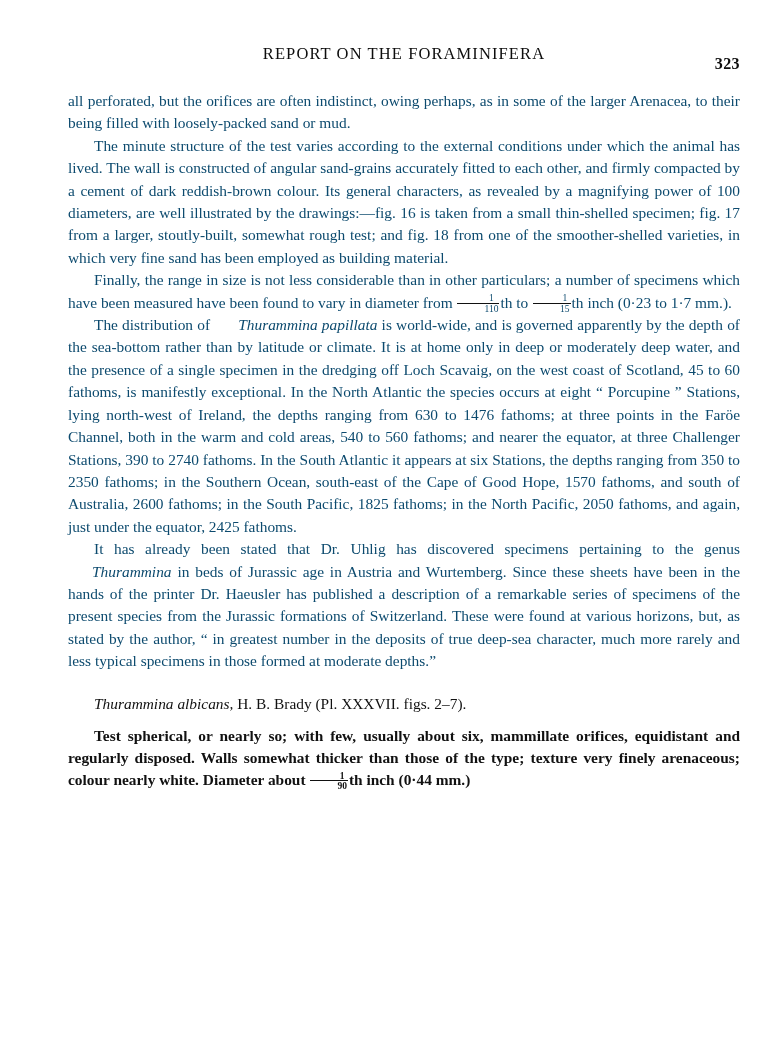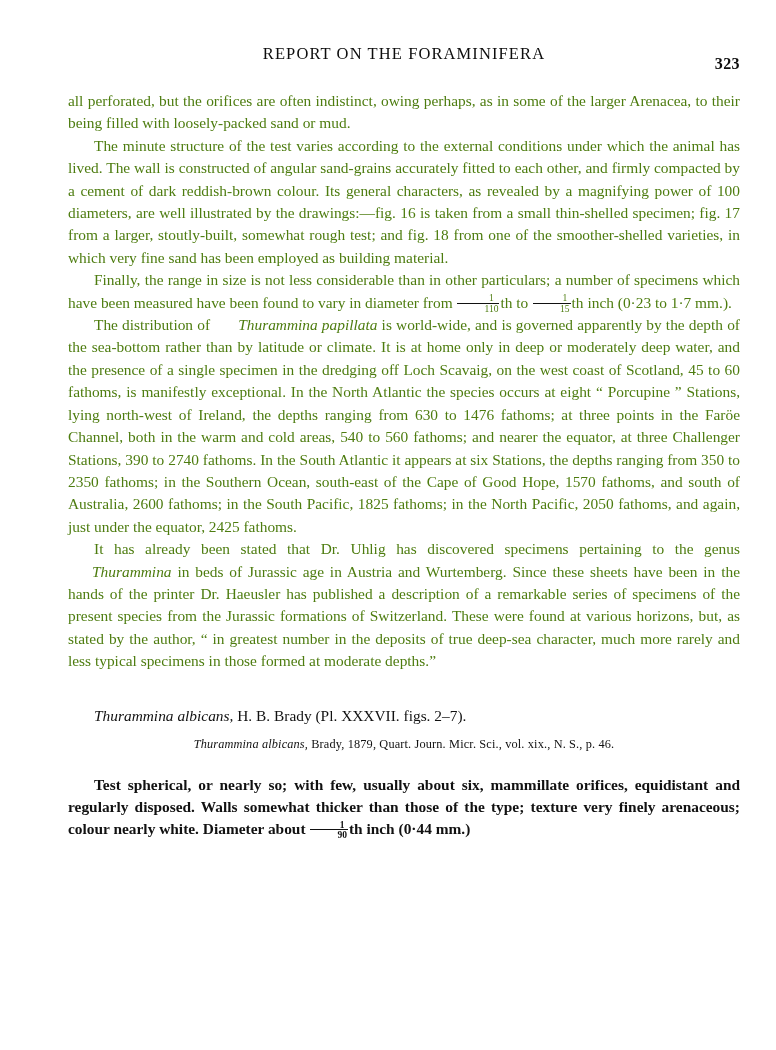--- a/index.html
+++ b/index.html
@@ -47,21 +47,21 @@
     font-size: 16px;
     font-weight: bold;
     letter-spacing: 0.4px;
     color: #0d0d0d;
   }
   .body-text {
     font-size: 15.4px;
     line-height: 1.455;
     text-align: justify;
     text-justify: inter-word;
-    color: #4d7c0f;
+    color: #0c4a6e;
     hyphens: none;
   }
   p.para {
     margin: 0 0 0 0;
     text-indent: 26px;
     text-align: justify;
   }
   p.para.noindent {
     text-indent: 0;
   }
@@ -78,21 +78,21 @@
     display: block;
     border-bottom: 1px solid #111;
     padding: 0 1px;
   }
   .frac .den {
     display: block;
     padding: 0 1px;
     text-align: right;
   }
   .species-block {
-    margin-top: 34px;
+    margin-top: 22px;
   }
   .species-heading {
     font-size: 15.4px;
     text-indent: 26px;
     margin: 0 0 12px 0;
   }
   .species-heading .sp-name {
     font-style: italic;
   }
   .species-ref {
@@ -136,21 +136,20 @@
     <p class="para"><span>The distribution of </span><span class="it">Thurammina papillata</span><span> is world-wide, and is governed apparently by the depth of the sea-bottom rather than by latitude or climate. It is at home only in deep or moderately deep water, and the presence of a single specimen in the dredging off Loch Scavaig, on the west coast of Scotland, 45 to 60 fathoms, is manifestly exceptional. In the North Atlantic the species occurs at eight “ Porcupine ” Stations, lying north-west of Ireland, the depths ranging from 630 to 1476 fathoms; at three points in the Faröe Channel, both in the warm and cold areas, 540 to 560 fathoms; and nearer the equator, at three Challenger Stations, 390 to 2740 fathoms. In the South Atlantic it appears at six Stations, the depths ranging from 350 to 2350 fathoms; in the Southern Ocean, south-east of the Cape of Good Hope, 1570 fathoms, and south of Australia, 2600 fathoms; in the South Pacific, 1825 fathoms; in the North Pacific, 2050 fathoms, and again, just under the equator, 2425 fathoms.</span></p>
 
     <p class="para"><span>It has already been stated that Dr. Uhlig has discovered specimens pertaining to the genus </span><span class="it">Thurammina</span><span> in beds of Jurassic age in Austria and Wurtemberg. Since these sheets have been in the hands of the printer Dr. Haeusler has published a description of a remarkable series of specimens of the present species from the Jurassic formations of Switzerland. These were found at various horizons, but, as stated by the author, “ in greatest number in the deposits of true deep-sea character, much more rarely and less typical specimens in those formed at moderate depths.”</span></p>
 
   </div>
 
   <div class="species-block">
 
     <p class="species-heading"><span class="sp-name">Thurammina albicans,</span><span> H. B. Brady (Pl. XXXVII. figs. 2–7).</span></p>
 
-    <p class="species-ref"><span class="sp-name">Thurammina albicans,</span><span> Brady, 1879, Quart. Journ. Micr. Sci., vol. xix., N. S., p. 46.</span></p>
 
     <div class="desc">
       <p><span>Test spherical, or nearly so; with few, usually about six, mammillate orifices, equidistant and regularly disposed. Walls somewhat thicker than those of the type; texture very finely arenaceous; colour nearly white. Diameter about </span><span class="frac"><span class="num">1</span><span class="den">90</span></span><span>th inch (0·44 mm.)</span></p>
     </div>
 
   </div>
 
 </div>
 
 </body></html>

